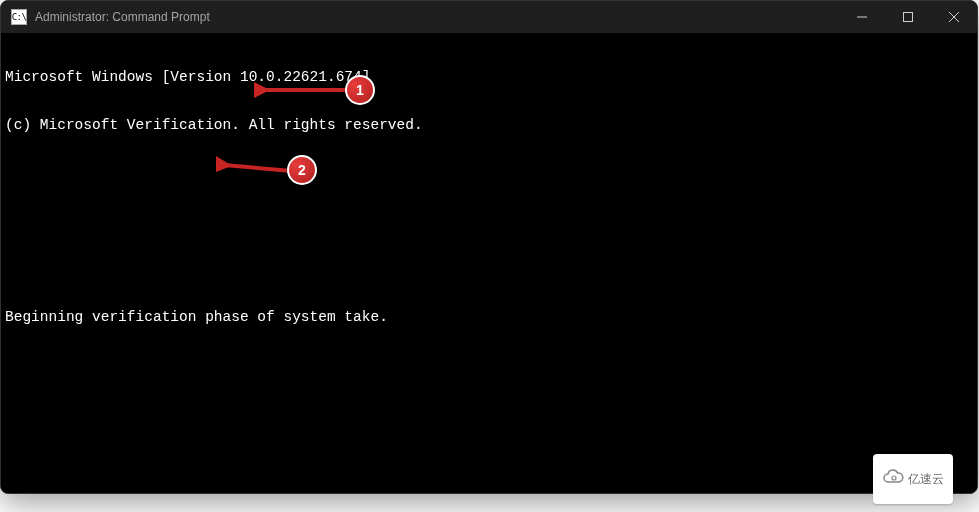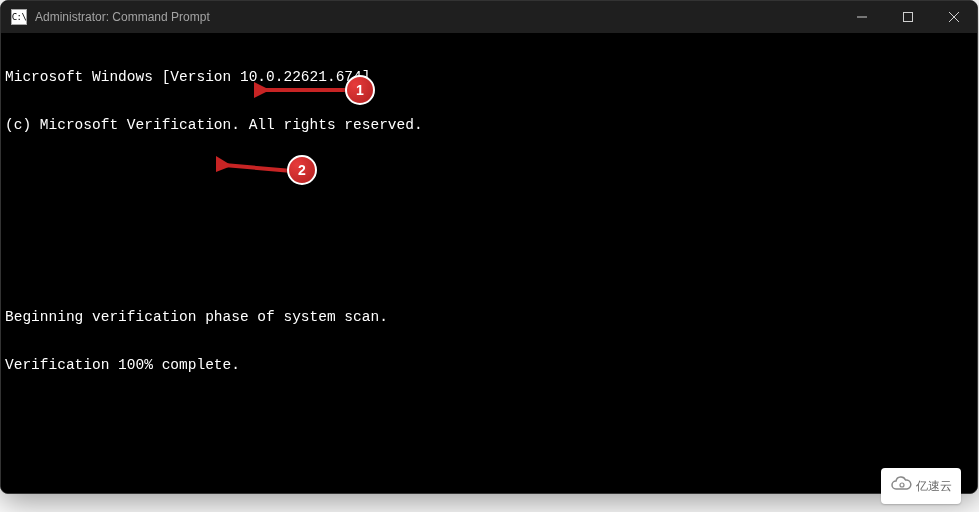--- a/index.html
+++ b/index.html
@@ -95,24 +95,24 @@
     border: 2px solid #ffffff;
     color: #ffffff;
     font: bold 14px/26px Arial, sans-serif;
     text-align: center;
     box-shadow: 0 1px 3px rgba(0,0,0,0.6);
     pointer-events: none;
   }
   
   .watermark {
     position: absolute;
-    right: 18px;
+    right: 26px;
     bottom: 8px;
     width: 80px;
-    height: 36px;
+    height: 50px;
     background: #ffffff;
     border-radius: 4px;
     display: flex;
     align-items: center;
     justify-content: center;
     gap: 4px;
     box-shadow: 0 1px 2px rgba(0,0,0,0.2);
   }
   .watermark .wm-icon {
     color: #888;
@@ -149,22 +149,21 @@
       </div>
     </div>
   </div>
 
   <div class="terminal">
     <div class="term-line">Microsoft Windows [Version 10.0.22621.674]</div>
     <div class="term-line">(c) Microsoft Verification. All rights reserved.</div>
     <div class="term-line"></div>
     <div class="term-line"></div>
     <div class="term-line"></div>
-    <div class="term-line">Beginning verification phase of system scan.</div>
-    <div class="term-line">Verification 100% complete.</div>
+    <div class="term-line">Beginning verification phase of system take.</div>
     
     
     
     
 
     
     <svg class="anno-arrow" style="left:253px; top:49px;" width="100" height="16" viewBox="0 0 100 16">
       <defs>
         <marker id="ah1" markerWidth="10" markerHeight="10" refX="2" refY="5" orient="auto">
           <path d="M10 0 L0 5 L10 10 Z" fill="#c72424"></path>

